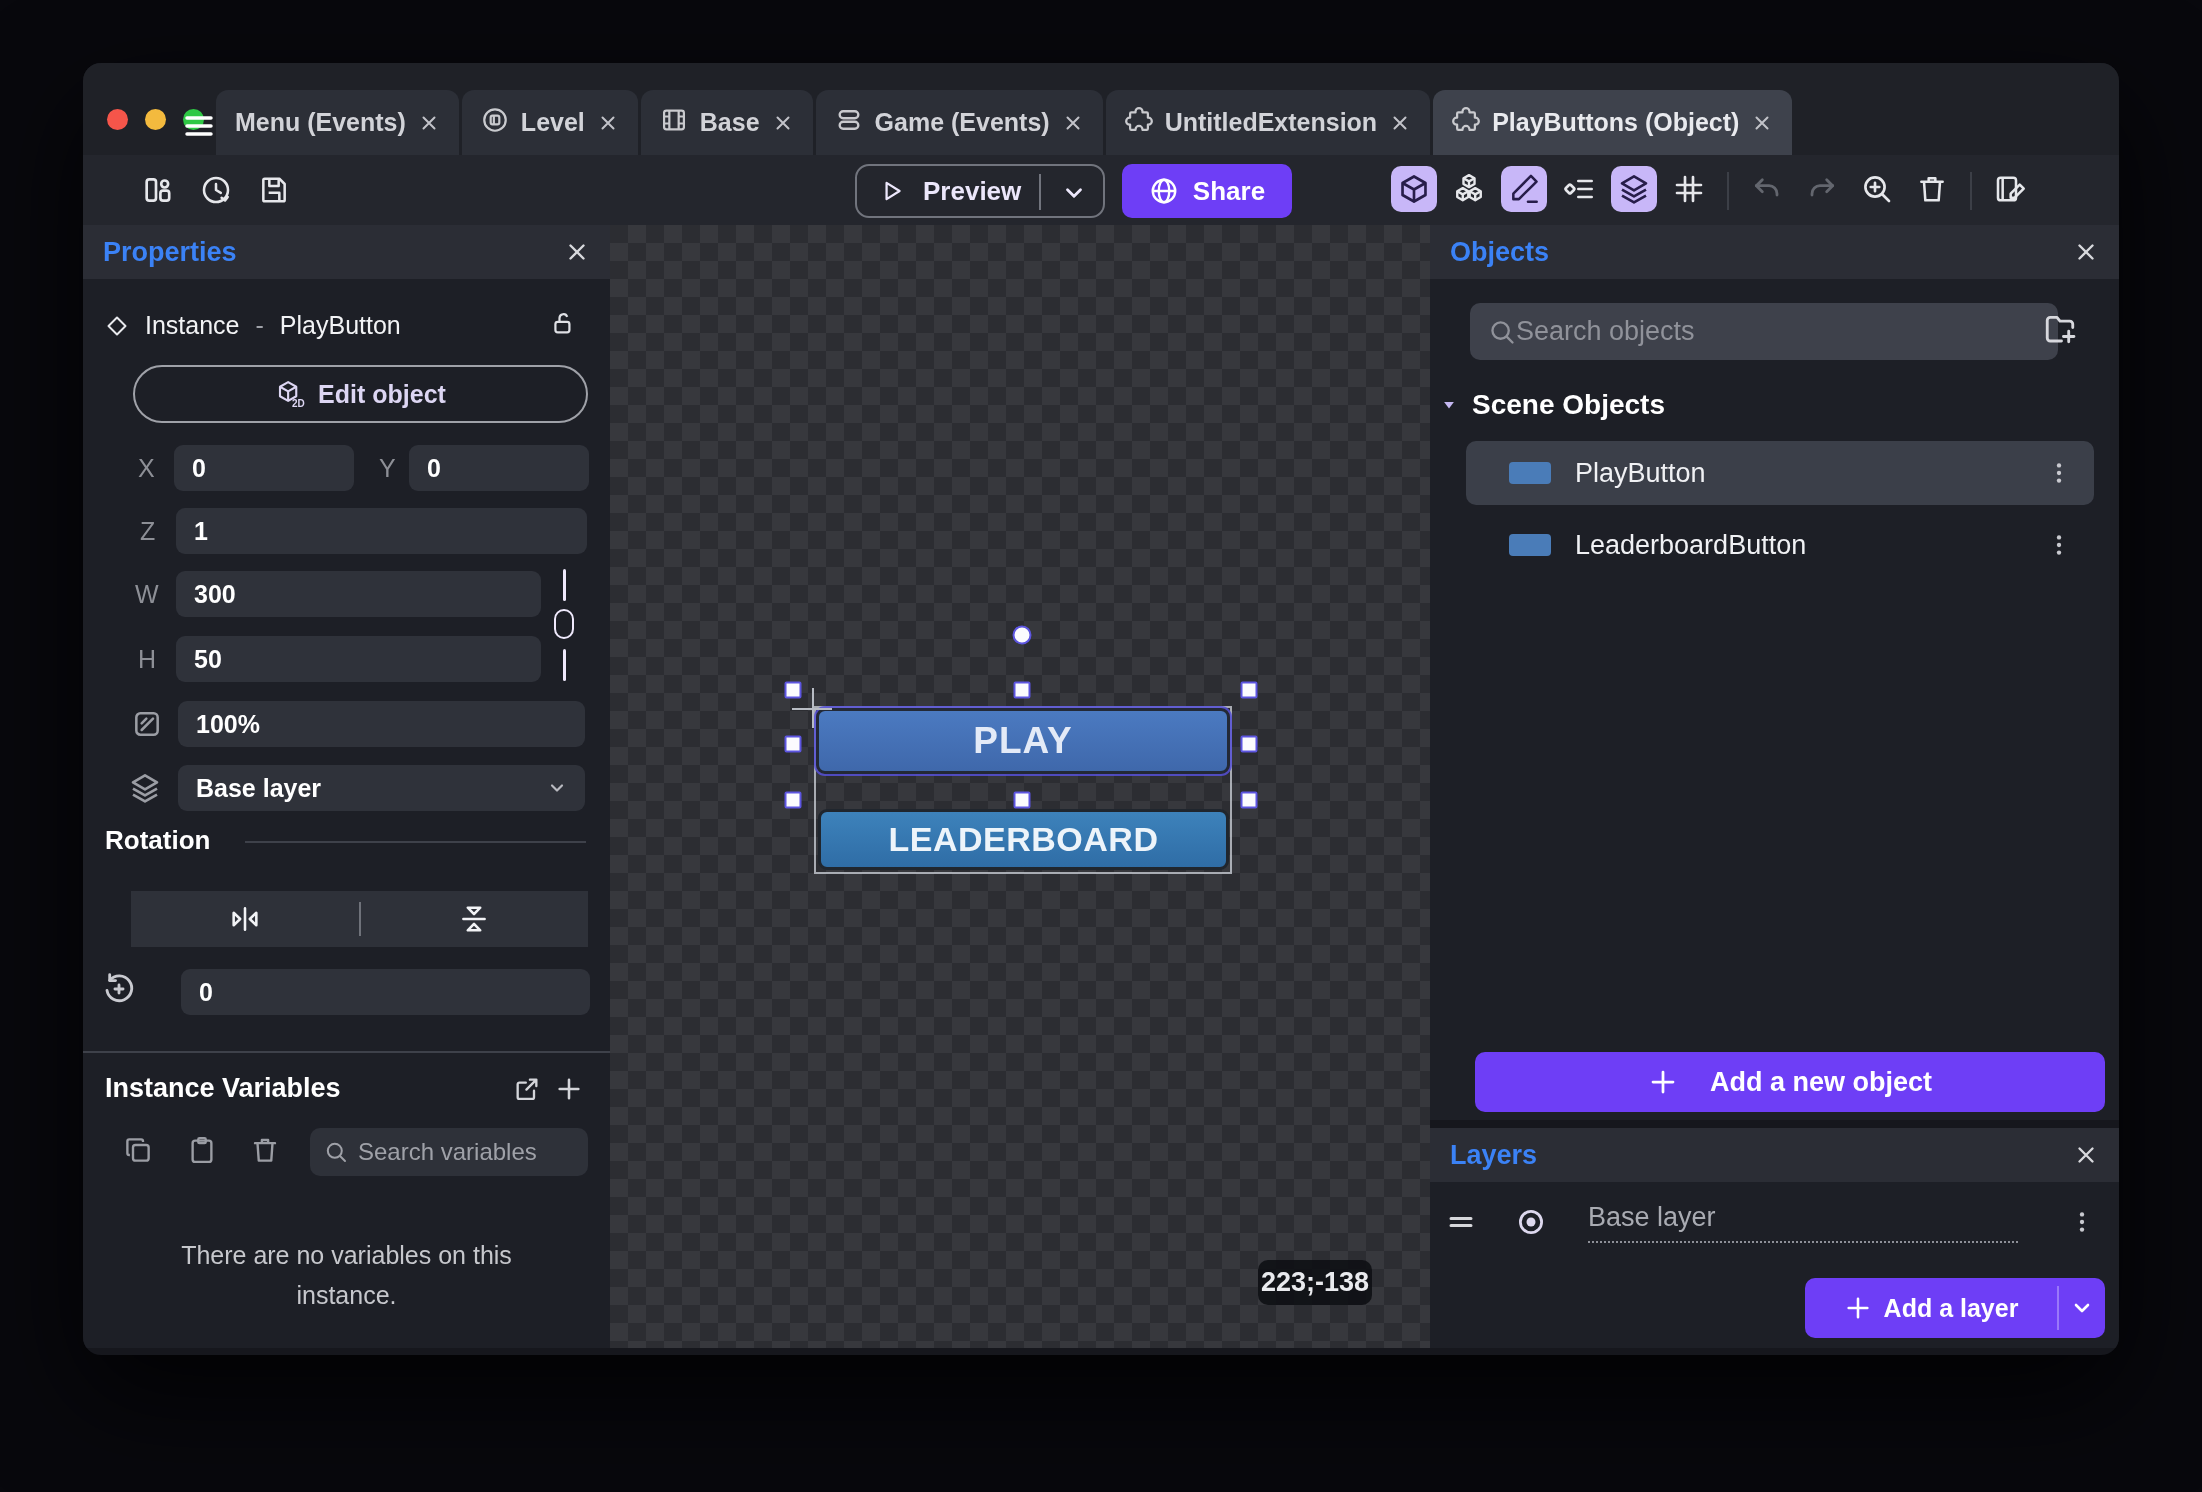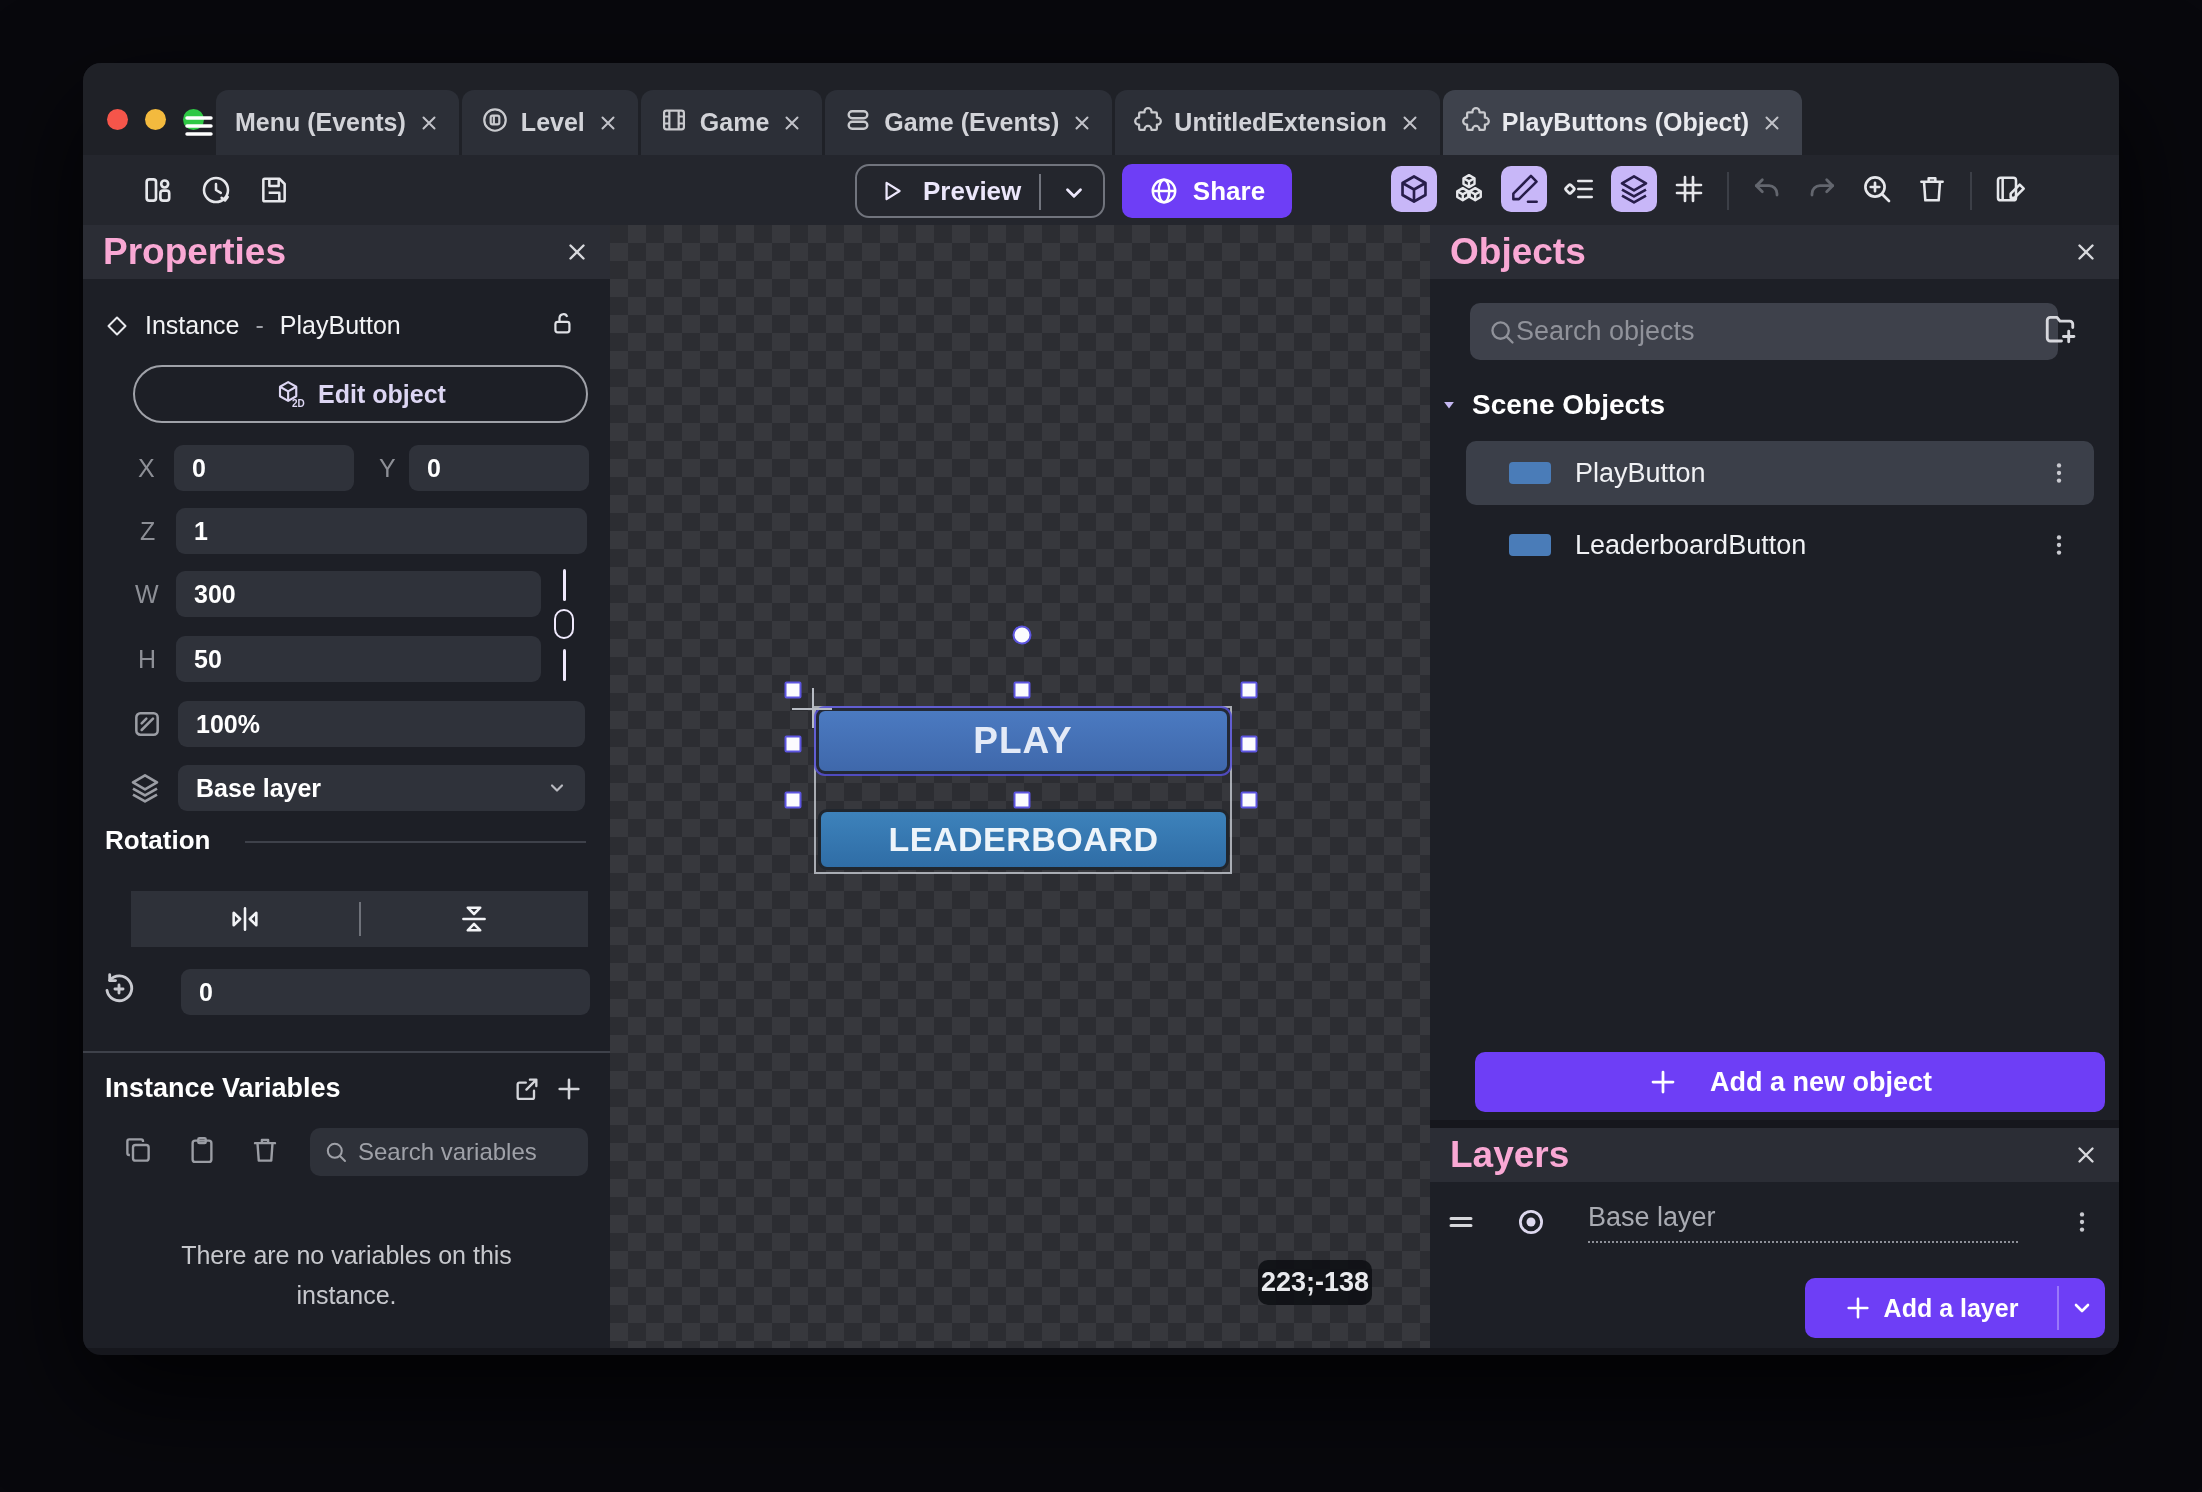--- a/index.html
+++ b/index.html
@@ -42,21 +42,21 @@
     font-size:26px; font-weight:700; }
   .tb-right { position:absolute; left:1308px; top:11px; display:flex; gap:9px; align-items:center; }
 
   
   .main { position:absolute; left:0; top:162px; width:2036px; height:1123px; display:flex; }
 
   
   .props { position:relative; width:527px; height:100%; background:#1d1f26; flex:none; }
   .panel-header { position:absolute; left:0; top:0; width:100%; height:54px; background:#2b2d35;
     display:flex; align-items:center; justify-content:space-between; padding:0 20px; }
-  .panel-title { color:#f9a8d4; font-size:37px; font-weight:700; }
+  .panel-title { color:#3b82f6; font-size:27px; font-weight:700; }
   .x-close { color:#d8d9dd; display:flex; }
   .inst-row { position:absolute; left:22px; top:86px; display:flex; align-items:center; gap:16px;
     color:#f2f3f5; font-size:25px; font-weight:400; }
   .inst-sep { color:#9fa1a8; }
   .lock { position:absolute; left:466px; top:84px; color:#dfe0e5; }
   .edit-btn { position:absolute; left:50px; top:140px; width:455px; height:58px;
     border:2px solid #9fa1a8; border-radius:29px; display:flex; align-items:center; justify-content:center;
     gap:13px; color:#ddd6f3; font-size:25px; font-weight:700; }
   .frow { position:absolute; display:flex; align-items:center; }
   .flabel { color:#8d8f96; font-size:25px; width:36px; }
@@ -433,21 +433,21 @@
           <span class="tab-close">
               <svg class="ic22">
                 <use href="#i-close"></use>
               </svg>
             </span>
         </div>
         <div class="tab">
           <span class="ticon"><svg class="ic28">
                 <use href="#i-film"></use>
               </svg></span>
-          <span>Game</span>
+          <span>Base</span>
           <span class="tab-close">
               <svg class="ic22">
                 <use href="#i-close"></use>
               </svg>
             </span>
         </div>
         <div class="tab">
           <span class="ticon"><svg class="ic28">
                 <use href="#i-rows"></use>
               </svg></span>

